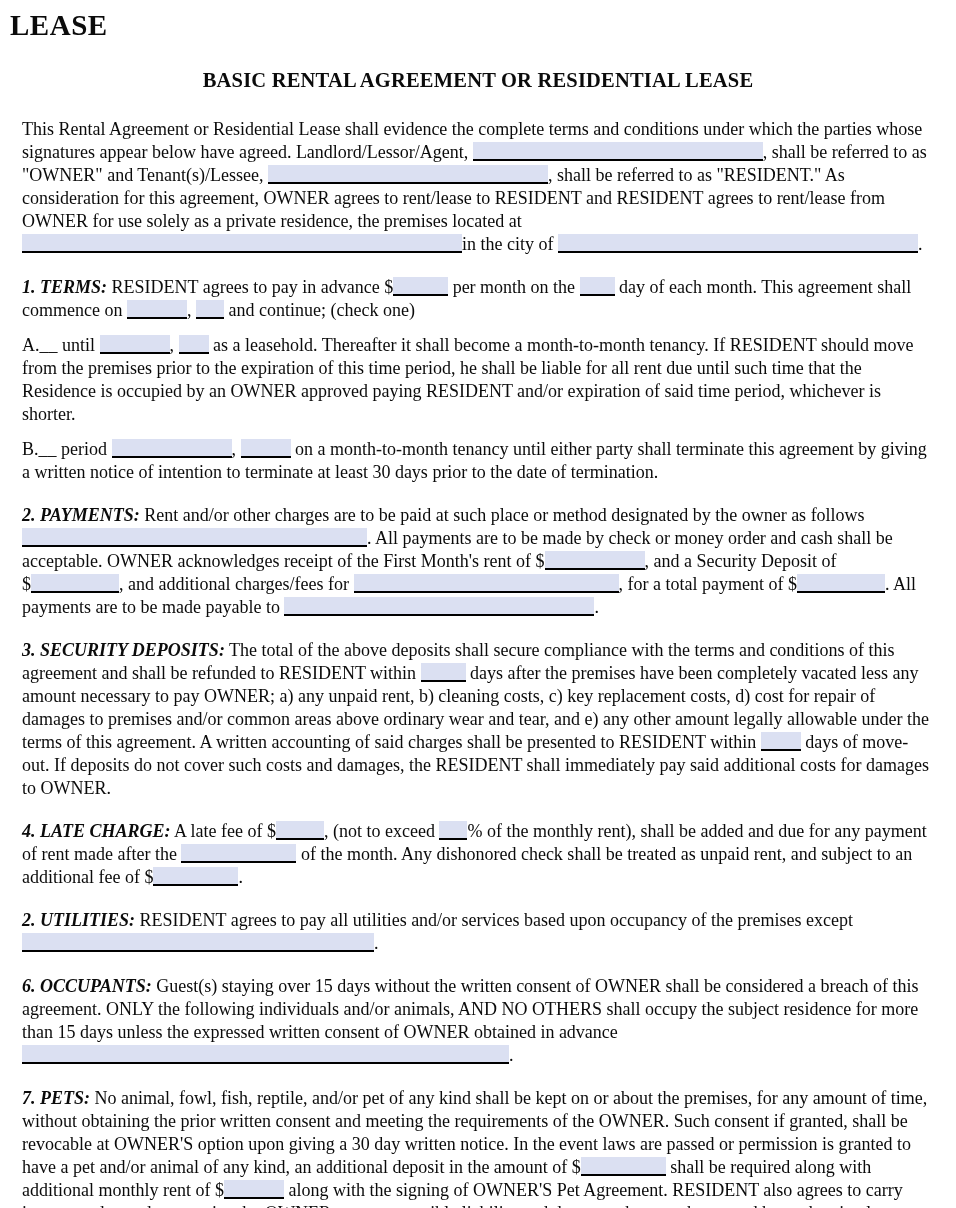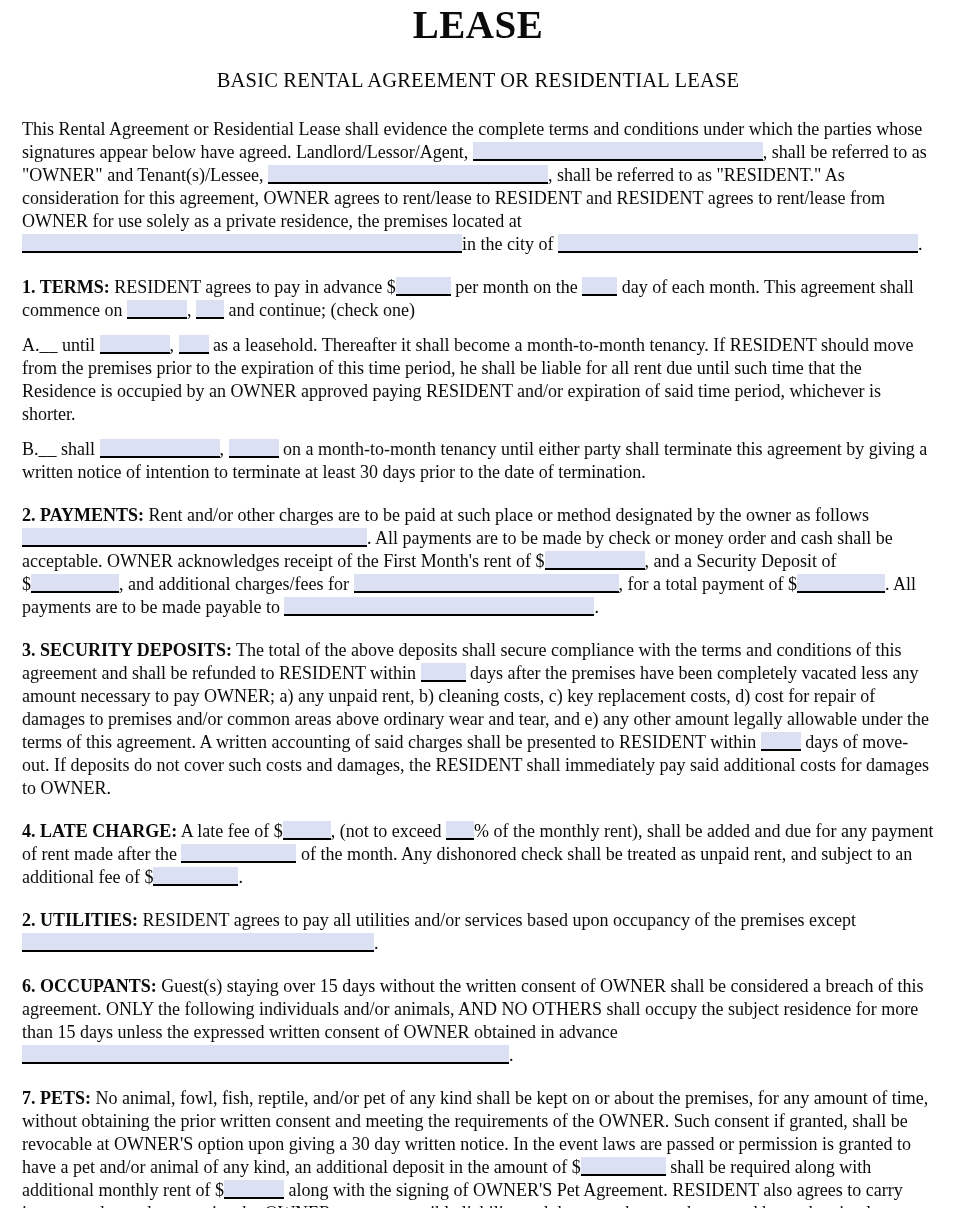--- a/index.html
+++ b/index.html
@@ -5,31 +5,31 @@
   html,body{margin:0;padding:0;background:#ffffff;}
   body{
     width:956px;
     font-family:"Liberation Serif","DejaVu Serif",serif;
     font-size:18px;
     line-height:23px;
     color:#0b0b0b;
   }
   .page{padding:2px 10px 10px 10px;box-sizing:border-box;}
   h1{
-    text-align:center;font-size:39px;line-height:34px;
+    font-size:29px;line-height:34px;
     margin:6px 0 0 0;font-weight:700;letter-spacing:0.5px;
   }
   h2{
     text-align:center;font-size:20.5px;line-height:26px;
-    margin:25px 0 0 0;font-weight:400;letter-spacing:0.2px;
+    margin:25px 0 0 0;font-weight:700;letter-spacing:0.2px;
   }
   .sec-block{margin-top:20px;}
   .intro{margin-top:25px;}
   p{margin:12px;}
-  b.lbl{font-weight:700;}
+  b.lbl{font-weight:700;font-style:italic;}
   .blank{
     display:inline-block;
     height:17px;
     background:#dbe0f2;
     border-bottom:2px solid #000;
     vertical-align:-3px;
   }
   .nw{white-space:nowrap;}
 </style>
 </head>
@@ -38,21 +38,21 @@
 <div class="page">
 
   <h1>LEASE</h1>
   <h2>BASIC RENTAL AGREEMENT OR RESIDENTIAL LEASE</h2>
 
   <p class="intro"><span>This Rental Agreement or Residential Lease shall evidence the complete terms and conditions under which the parties whose signatures appear below have agreed. Landlord/Lessor/Agent,</span> <span class="blank" style="width:290px"></span><span>, shall be referred to as "OWNER" and Tenant(s)/Lessee,</span> <span class="blank" style="width:280px"></span><span>, shall be referred to as "RESIDENT." As consideration for this agreement, OWNER agrees to rent/lease to RESIDENT and RESIDENT agrees to rent/lease from OWNER for use solely as a private residence, the premises located at</span> <span class="blank" style="width:440px"></span><span>in the city of</span> <span class="blank" style="width:360px"></span><span>.</span></p>
 
   <div class="sec-block">
     <p><b class="lbl">1. TERMS:</b><span> RESIDENT agrees to pay in advance </span><span class="nw"><span>$</span><span class="blank" style="width:55px"></span></span><span> per month on the </span><span class="blank" style="width:35px"></span><span> day of each month. This agreement shall commence on </span><span class="blank" style="width:60px"></span><span>,</span> <span class="blank" style="width:28px"></span><span> and continue; (check one)</span></p>
     <p><span>A.__ until </span><span class="blank" style="width:70px"></span><span>,</span> <span class="blank" style="width:30px"></span><span> as a leasehold. Thereafter it shall become a month-to-month tenancy. If RESIDENT should move from the premises prior to the expiration of this time period, he shall be liable for all rent due until such time that the Residence is occupied by an OWNER approved paying RESIDENT and/or expiration of said time period, whichever is shorter.</span></p>
-    <p><span>B.__ shall </span><span class="blank" style="width:120px"></span><span>,</span> <span class="blank" style="width:50px"></span><span> on a month-to-month tenancy until either party shall terminate this agreement by giving a written notice of intention to terminate at least 30 days prior to the date of termination.</span></p>
+    <p><span>B.__ period </span><span class="blank" style="width:120px"></span><span>,</span> <span class="blank" style="width:50px"></span><span> on a month-to-month tenancy until either party shall terminate this agreement by giving a written notice of intention to terminate at least 30 days prior to the date of termination.</span></p>
   </div>
 
   <div class="sec-block">
     <p><b class="lbl">2. PAYMENTS:</b><span> Rent and/or other charges are to be paid at such place or method designated by the owner as follows</span> <span class="blank" style="width:345px"></span><span>. All payments are to be made by check or money order and cash shall be acceptable. OWNER acknowledges receipt of the First Month's rent of </span><span class="nw"><span>$</span><span class="blank" style="width:100px"></span></span><span>, and a Security Deposit of </span><span class="nw"><span>$</span><span class="blank" style="width:88px"></span></span><span>, and additional charges/fees for </span><span class="blank" style="width:265px"></span><span>, for a total payment of </span><span class="nw"><span>$</span><span class="blank" style="width:88px"></span></span><span>. All payments are to be made payable to </span><span class="blank" style="width:310px"></span><span>.</span></p>
   </div>
 
   <div class="sec-block">
     <p><b class="lbl">3. SECURITY DEPOSITS:</b><span> The total of the above deposits shall secure compliance with the terms and conditions of this agreement and shall be refunded to RESIDENT within </span><span class="blank" style="width:45px"></span><span> days after the premises have been completely vacated less any amount necessary to pay OWNER; a) any unpaid rent, b) cleaning costs, c) key replacement costs, d) cost for repair of damages to premises and/or common areas above ordinary wear and tear, and e) any other amount legally allowable under the terms of this agreement. A written accounting of said charges shall be presented to RESIDENT within </span><span class="blank" style="width:40px"></span><span> days of move-out. If deposits do not cover such costs and damages, the RESIDENT shall immediately pay said additional costs for damages to OWNER.</span></p>
   </div>
 

